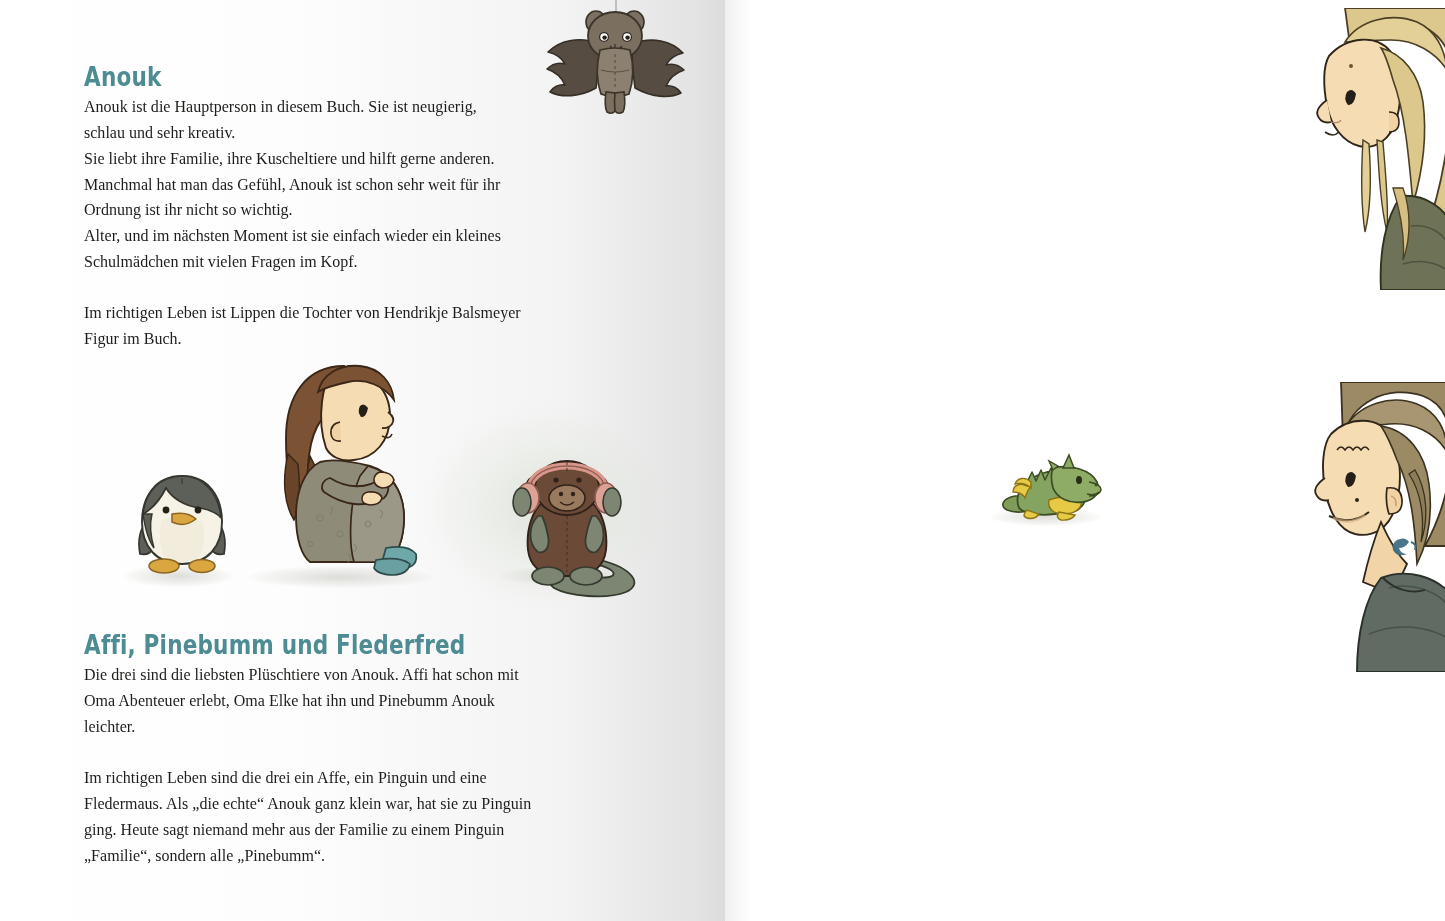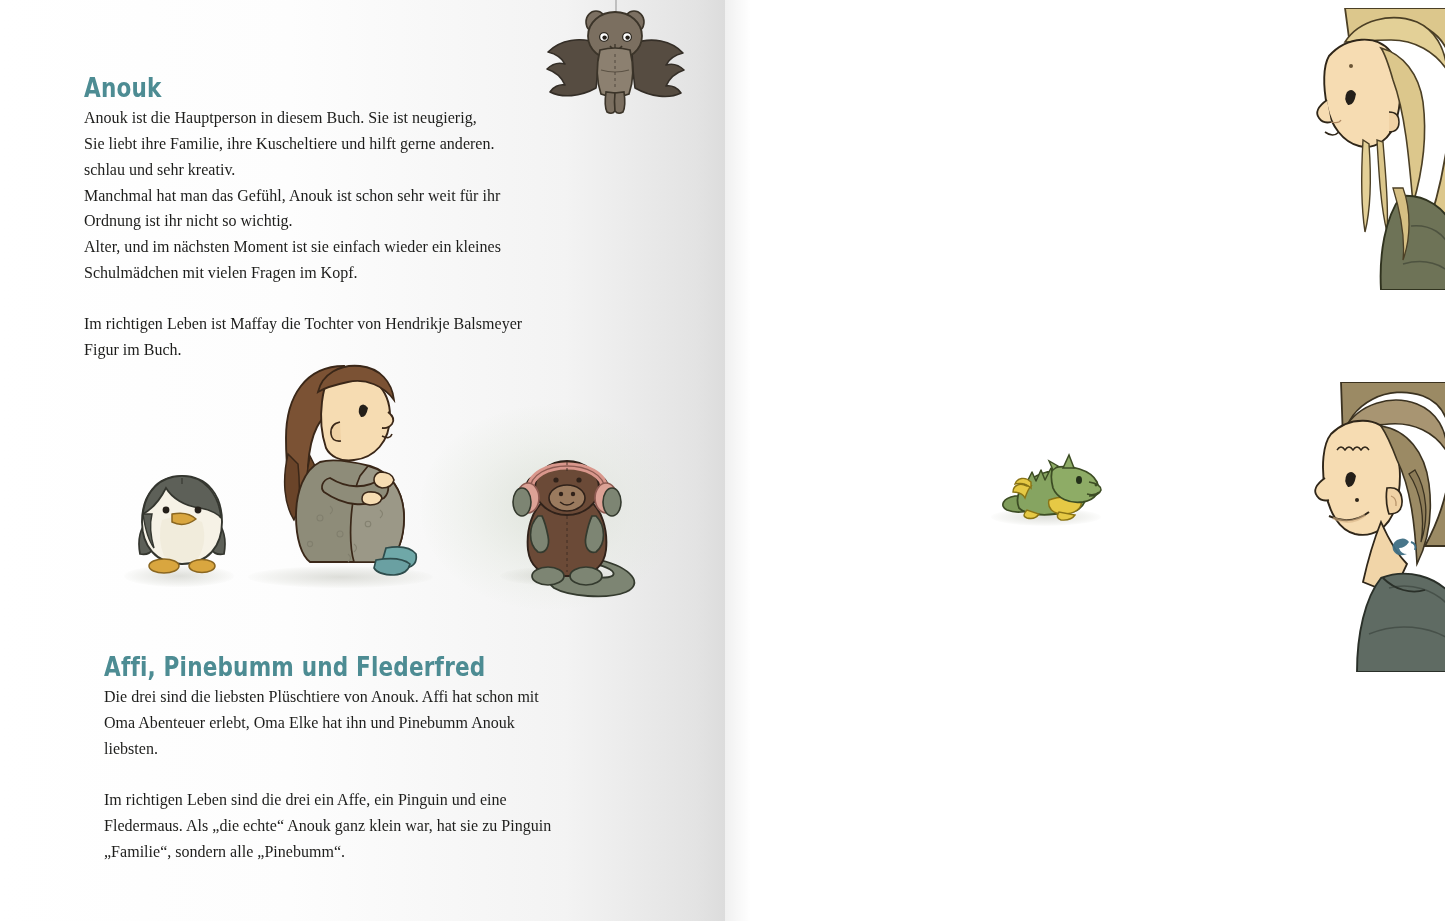--- a/index.html
+++ b/index.html
@@ -110,33 +110,33 @@
       <path d="M61 74 q14 4 28 0" stroke="#5b5144" stroke-width="1.1" fill="none"></path>
 
       <path d="M66 96 q-2 14 1 20 q5 3 8 -1 q1 -10 0 -18Z" fill="#7b6f60" stroke="#3b3429" stroke-width="1.6"></path>
       <path d="M84 96 q2 14 -1 20 q-5 3 -8 -1 q-1 -10 0 -18Z" fill="#7b6f60" stroke="#3b3429" stroke-width="1.6"></path>
 
       <g stroke="#4b4238" stroke-width="0.9">
         <path d="M75 58 v36" stroke-dasharray="3 3"></path>
       </g>
     </svg>
 
-    <div class="col" style="top:73px;">
+    <div class="col" style="top:62px;">
       <h2 class="heading">Anouk</h2>
       <p class="body para-lines">
         <span>Anouk ist die Hauptperson in diesem Buch. Sie ist neugierig,</span>
+        <span>schlau und sehr kreativ.</span>
         <span>Sie liebt ihre Familie, ihre Kuscheltiere und hilft gerne anderen.</span>
-        <span>schlau und sehr kreativ.</span>
         <span>Manchmal hat man das Gefühl, Anouk ist schon sehr weit für ihr</span>
         <span>Ordnung ist ihr nicht so wichtig.</span>
         <span>Alter, und im nächsten Moment ist sie einfach wieder ein kleines</span>
         <span>Schulmädchen mit vielen Fragen im Kopf.</span>
       </p>
       <p class="body para-lines">
-        <span>Im richtigen Leben ist Maffay die Tochter von Hendrikje Balsmeyer</span>
+        <span>Im richtigen Leben ist Lippen die Tochter von Hendrikje Balsmeyer</span>
         <span>Figur im Buch.</span>
       </p>
     </div>
 
     <div class="haze" style="left:420px;top:405px;width:260px;height:205px;"></div>
 
     <div class="ground" style="left:124px;top:565px;width:110px;height:22px;"></div>
     <svg class="art" style="left:126px;top:468px;" width="112" height="110" viewBox="0 0 112 110">
 
       <path d="M22 52 q-12 12 -8 34 q9 2 14 -6Z" fill="#5d6058" stroke="#34362f" stroke-width="1.7"></path>
@@ -245,30 +245,31 @@
 
       <path d="M44 74 C34 84 34 102 44 110 C52 112 56 104 54 94 C52 84 50 78 48 74Z" fill="#7d8573" stroke="#343a2e" stroke-width="1.7"></path>
       <path d="M102 74 C112 84 112 102 102 110 C94 112 90 104 92 94 C94 84 96 78 98 74Z" fill="#7d8573" stroke="#343a2e" stroke-width="1.7"></path>
 
       <g stroke="#3c2b21" stroke-width="0.9" stroke-dasharray="3 3">
         <path d="M73 20 v12"></path>
           <path d="M73 74 v56"></path>
       </g>
     </svg>
 
-    <div class="col" style="top:652px;margin-left:20px;">
+    <div class="col" style="top:630px;">
       <h2 class="heading">Affi, Pinebumm und Flederfred</h2>
       <p class="body para-lines">
         <span>Die drei sind die liebsten Plüschtiere von Anouk. Affi hat schon mit</span>
         <span>Oma Abenteuer erlebt, Oma Elke hat ihn und Pinebumm Anouk</span>
-        <span>liebsten.</span>
+        <span>leichter.</span>
       </p>
       <p class="body para-lines">
         <span>Im richtigen Leben sind die drei ein Affe, ein Pinguin und eine</span>
         <span>Fledermaus. Als „die echte“ Anouk ganz klein war, hat sie zu Pinguin</span>
+        <span>ging. Heute sagt niemand mehr aus der Familie zu einem Pinguin</span>
         <span>„Familie“, sondern alle „Pinebumm“.</span>
       </p>
     </div>
   </div>
 
   <div class="page page-right">
 
     <svg class="art" style="left:560px;top:8px;" width="170" height="282" viewBox="0 0 170 282">
 
       <path d="M64 30 C96 4 146 8 162 42 C170 66 168 108 160 150 C154 186 146 210 140 226

